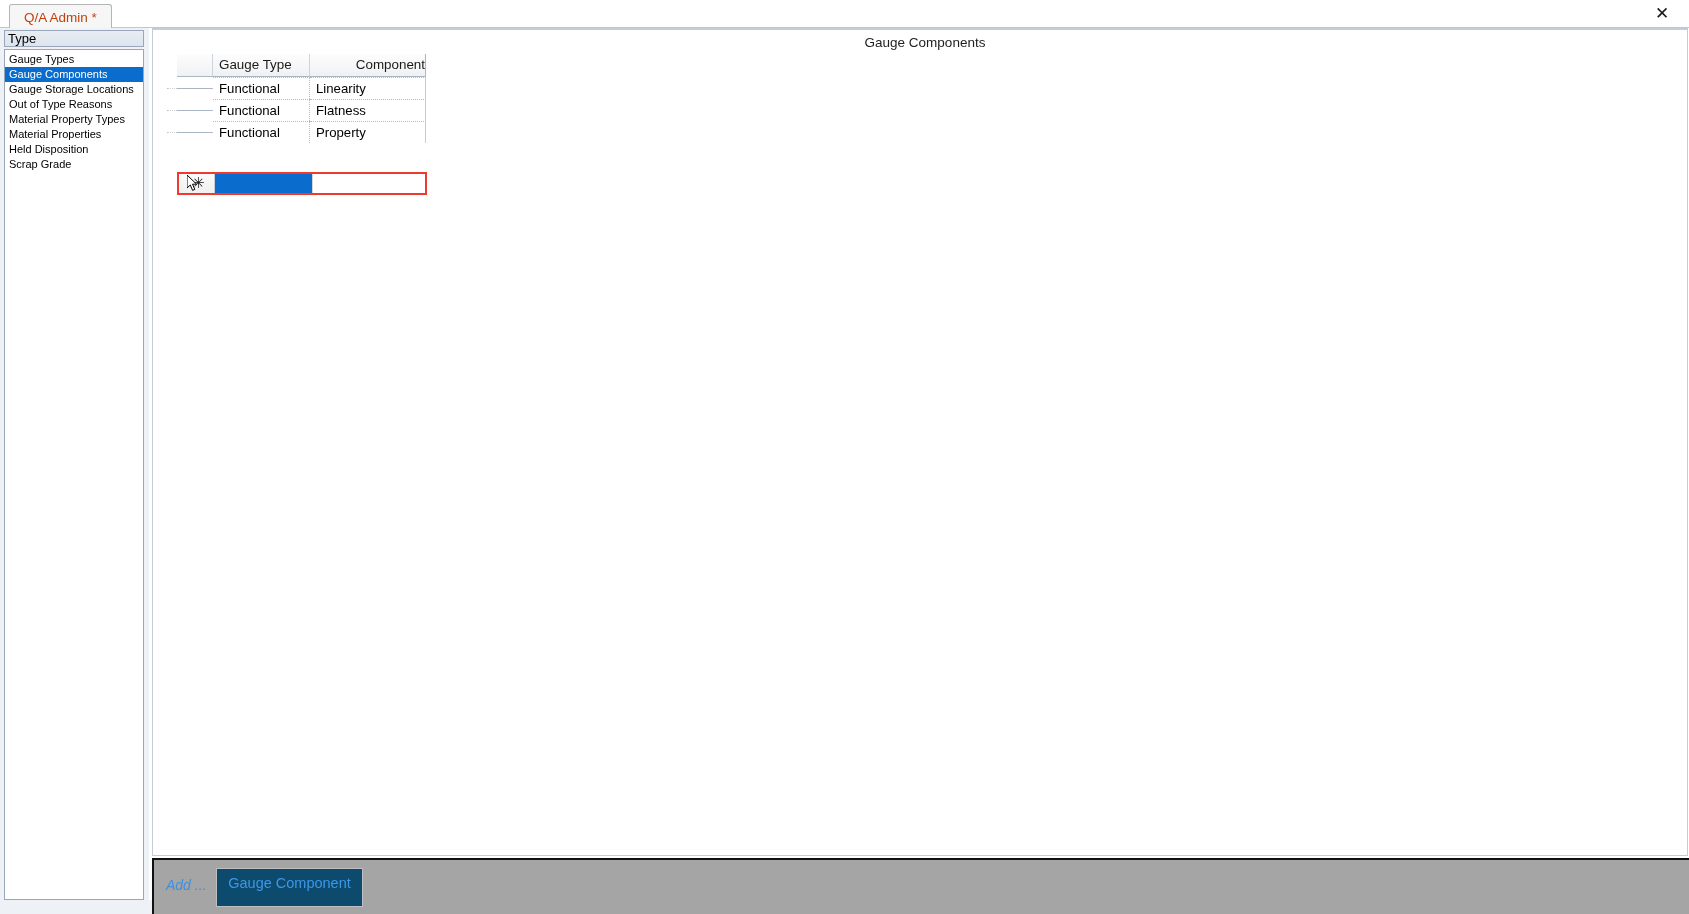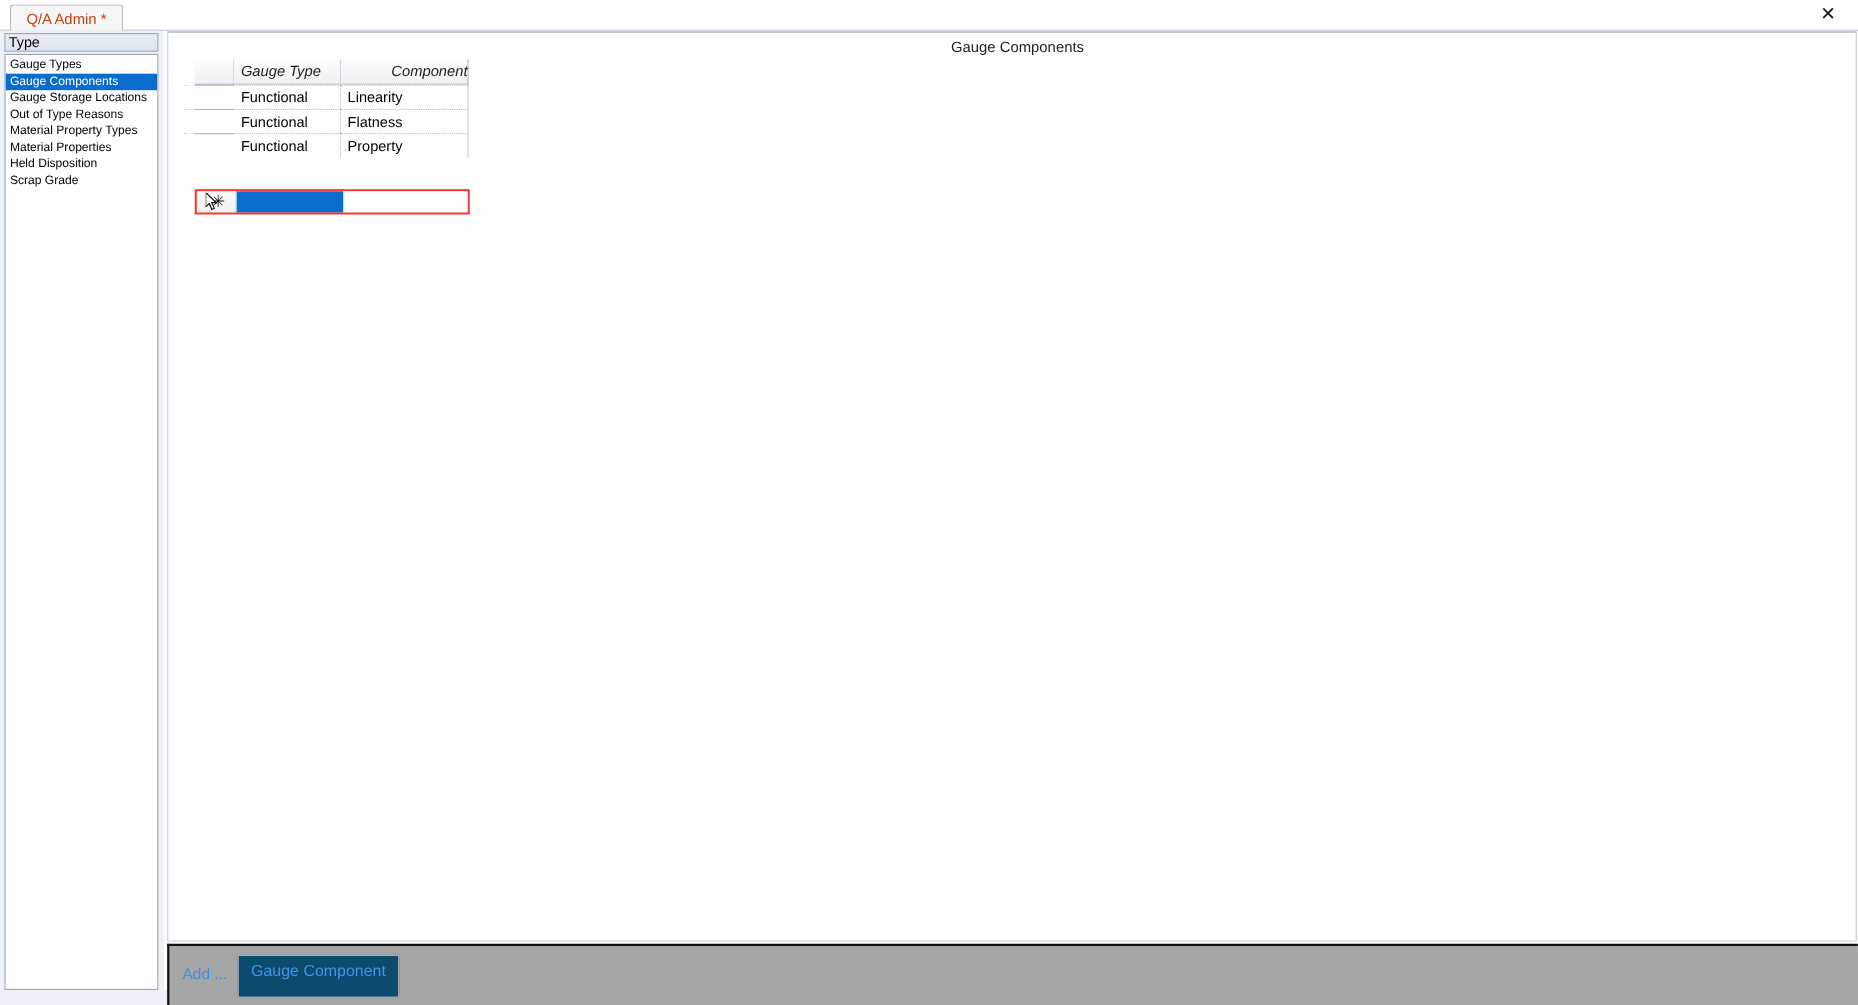--- a/index.html
+++ b/index.html
@@ -136,21 +136,21 @@
 
   
   .grid {
     position: absolute;
     left: 14px;
     top: 24px;
     width: 272px;
   }
   .grid-row {
     display: flex;
-    align-items: flex-start;
+    align-items: center;
     height: 22px;
   }
   .cell-margin {
     width: 10px;
     flex: 0 0 10px;
     border-left: 1px dotted #9b9b9b;
     border-top: 1px dotted #cfcfcf;
     box-sizing: border-box;
     background: #ffffff;
   }
@@ -199,21 +199,20 @@
     background: linear-gradient(to bottom, #fdfdfd 0%, #eff1f3 100%);
     border-right: 1px solid #ced4dc;
     border-bottom: 1px solid #a9b6c6;
     box-sizing: border-box;
     font-size: 13.4px;
     line-height: 21px;
     padding-left: 6px;
     color: #1b1b1b;
     white-space: nowrap;
     cursor: default;
-    font-style: italic;
   }
   .hdr-cell.last {
     flex: 0 0 116px;
     border-right: 1px solid #a9b6c6;
     text-align: right;
   }
 
   
   .newrow-wrap {
     position: absolute;
@@ -275,20 +274,21 @@
     border-left: 2px solid #111111;
     box-sizing: border-box;
   }
   .add-label {
     position: absolute;
     left: 12px;
     top: 17px;
     font-size: 14px;
     color: #3d8fe0;
     white-space: nowrap;
+    font-style: italic;
   }
   .add-button {
     position: absolute;
     left: 62px;
     top: 8px;
     width: 147px;
     height: 39px;
     background: #0c4a6e;
     border: 1px solid #bfbfbf;
     box-sizing: border-box;

